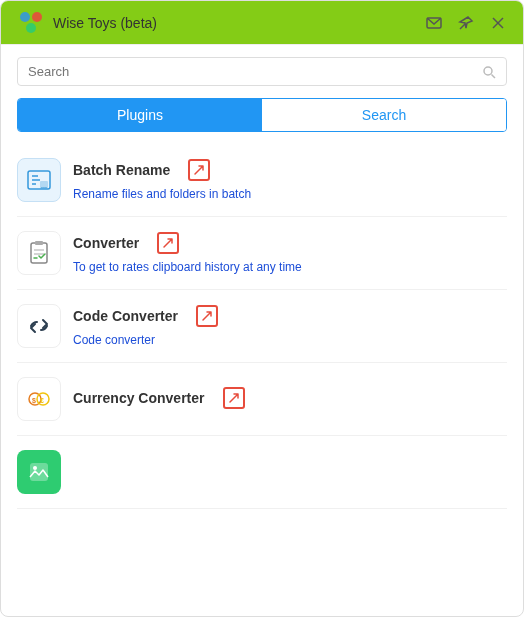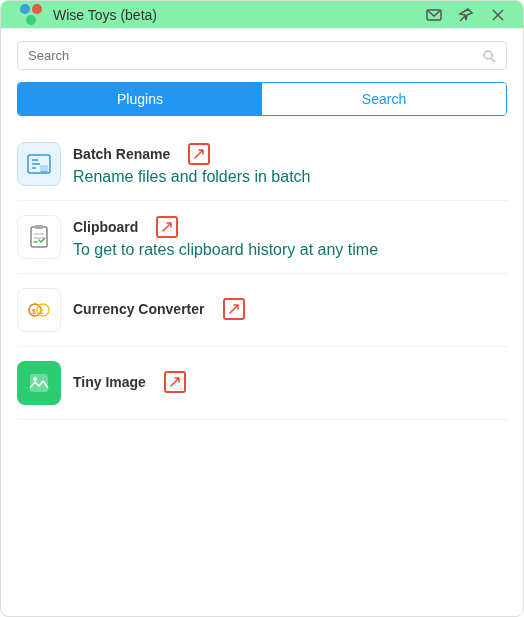--- a/index.html
+++ b/index.html
@@ -18,23 +18,23 @@
       border: 1px solid #ddd;
       border-radius: 8px;
       overflow: hidden;
       display: flex;
       flex-direction: column;
     }
     .title-bar {
       display: flex;
       align-items: center;
       padding: 10px 16px;
-      background: #86efac;
+      background: #84cc16;
       border-bottom: 1px solid #eee;
-      height: 28px;
+      height: 44px;
       flex-shrink: 0;
     }
     .app-logo {
       width: 28px;
       height: 28px;
       margin-right: 8px;
       flex-shrink: 0;
     }
     .title-text {
       font-size: 14px;
@@ -165,22 +165,22 @@
       align-items: center;
       justify-content: center;
       cursor: pointer;
       flex-shrink: 0;
     }
     .launch-btn svg {
       width: 12px;
       height: 12px;
     }
     .plugin-desc {
-      font-size: 16px;
-      color: #0f766e;
+      font-size: 12px;
+      color: #1d4ed8;
     }
   </style>
 </head>
 <body>
 
 <div class="window">
 
   <div class="title-bar">
 
     <div class="app-logo">
@@ -262,31 +262,52 @@
           <rect x="5" y="3" width="16" height="20" rx="2" stroke="#888" stroke-width="1.5"></rect>
           <rect x="9" y="1" width="8" height="4" rx="1" fill="#aaa"></rect>
           <line x1="8" y1="10" x2="18" y2="10" stroke="#aaa" stroke-width="1.2"></line>
           <line x1="8" y1="14" x2="18" y2="14" stroke="#aaa" stroke-width="1.2"></line>
           <polyline points="8,18 11,18" stroke="#4CAF50" stroke-width="1.5" stroke-linecap="round"></polyline>
           <polyline points="13,16 15,18 19,14" stroke="#4CAF50" stroke-width="1.5" stroke-linecap="round" stroke-linejoin="round"></polyline>
         </svg>
       </div>
       <div class="plugin-info">
         <div class="plugin-name-row">
-          <span class="plugin-name">Clipboard</span>
+          <span class="plugin-name">Converter</span>
           <div class="launch-btn">
             <svg viewBox="0 0 12 12" fill="none">
               <path d="M2 10L10 2M10 2H6M10 2V6" stroke="#e74c3c" stroke-width="1.5" stroke-linecap="round" stroke-linejoin="round"></path>
             </svg>
           </div>
         </div>
         <span class="plugin-desc">To get to rates clipboard history at any time</span>
       </div>
     </div>
 
+    <div class="plugin-item">
+      <div class="plugin-icon" style="background:#fff; border:1px solid #eee;">
+        <svg width="28" height="28" viewBox="0 0 28 28" fill="none">
+          <path d="M6 14C6 14 8 10 12 10" stroke="#2c3e50" stroke-width="2" stroke-linecap="round"></path>
+          <path d="M22 14C22 14 20 18 16 18" stroke="#2c3e50" stroke-width="2" stroke-linecap="round"></path>
+          <polyline points="18,8 22,12 18,16" stroke="#2c3e50" stroke-width="2" stroke-linecap="round" stroke-linejoin="round"></polyline>
+          <polyline points="10,12 6,16 10,20" stroke="#2c3e50" stroke-width="2" stroke-linecap="round" stroke-linejoin="round"></polyline>
+        </svg>
+      </div>
+      <div class="plugin-info">
+        <div class="plugin-name-row">
+          <span class="plugin-name">Code Converter</span>
+          <div class="launch-btn">
+            <svg viewBox="0 0 12 12" fill="none">
+              <path d="M2 10L10 2M10 2H6M10 2V6" stroke="#e74c3c" stroke-width="1.5" stroke-linecap="round" stroke-linejoin="round"></path>
+            </svg>
+          </div>
+        </div>
+        <span class="plugin-desc">Code converter</span>
+      </div>
+    </div>
 
     <div class="plugin-item">
       <div class="plugin-icon" style="background:#fff; border:1px solid #eee;">
         <svg width="28" height="28" viewBox="0 0 28 28" fill="none">
           <circle cx="10" cy="14" r="6" stroke="#e67e22" stroke-width="1.5"></circle>
           <circle cx="18" cy="14" r="6" stroke="#f1c40f" stroke-width="1.5"></circle>
           <text x="7" y="18" font-size="7" fill="#e67e22" font-weight="bold">$</text>
           <text x="15" y="18" font-size="7" fill="#f1c40f" font-weight="bold">€</text>
         </svg>
       </div>
@@ -303,27 +324,16 @@
     </div>
 
     <div class="plugin-item">
       <div class="plugin-icon" style="background:#2ecc71; border-radius:8px;">
         <svg width="26" height="26" viewBox="0 0 26 26" fill="none">
           <rect x="4" y="4" width="18" height="18" rx="3" fill="rgba(255,255,255,0.3)"></rect>
           <circle cx="9" cy="9" r="2" fill="white"></circle>
           <polyline points="4,18 9,12 13,16 17,11 22,18" fill="none" stroke="white" stroke-width="1.5" stroke-linejoin="round"></polyline>
         </svg>
       </div>
-      <div class="plugin-info">
-        <div class="plugin-name-row">
-          <span class="plugin-name">Tiny Image</span>
-          <div class="launch-btn">
-            <svg viewBox="0 0 12 12" fill="none">
-              <path d="M2 10L10 2M10 2H6M10 2V6" stroke="#e74c3c" stroke-width="1.5" stroke-linecap="round" stroke-linejoin="round"></path>
-            </svg>
-          </div>
-        </div>
-        <span class="plugin-desc"></span>
-      </div>
     </div>
 
   </div>
 </div>
 
 </body></html>

